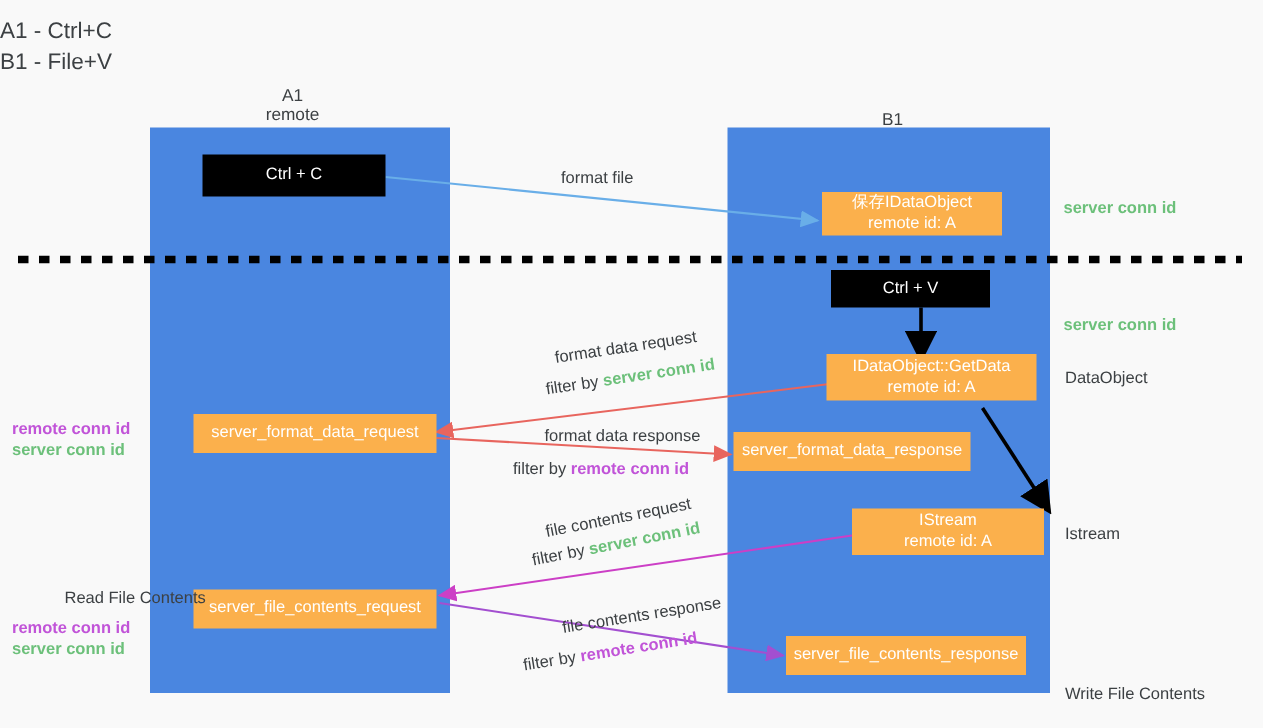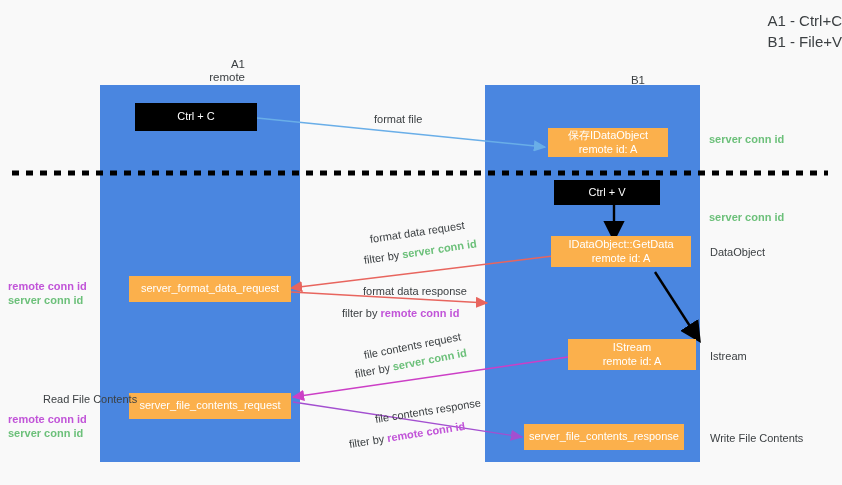--- a/index.html
+++ b/index.html
@@ -6,25 +6,25 @@
   body{
     width:842px;height:485px;position:relative;overflow:hidden;
     background:#f9f9f9;
     font-family:"Liberation Sans","DejaVu Sans",sans-serif;
     color:#3c4043;
   }
   #stage{position:absolute;inset:0;}
   svg#wires{position:absolute;left:0;top:0;width:842px;height:485px;pointer-events:none;}
 
   .col{position:absolute;background:#4a86e0;}
-  .colhead{position:absolute;text-align:right;font-size:11.5px;line-height:13px;color:#3c4043;}
+  .colhead{position:absolute;text-align:center;font-size:11.5px;line-height:13px;color:#3c4043;}
   .colhead .t1{display:block;}
   .colhead .t2{display:block;}
 
-  .title{position:absolute;left:0;right:0;top:10px;text-align:right;font-size:15px;line-height:21px;color:#3c4043;}
+  .title{position:absolute;left:0;right:0;top:10px;text-align:left;font-size:15px;line-height:21px;color:#3c4043;}
 
   .box{position:absolute;display:flex;flex-direction:column;align-items:center;justify-content:center;
        text-align:center;font-size:11px;line-height:13.5px;color:#ffffff;box-sizing:border-box;}
   .box.green{background:#000000;}
   .box.orange{background:#fbb04c;}
   .box .l2{display:block;}
 
   .lab{position:absolute;font-size:11px;line-height:14px;color:#3c4043;white-space:nowrap;}
   .lab.green{color:#6cc07a;font-weight:bold;}
   .lab.purple{color:#c154d8;font-weight:bold;}
@@ -114,20 +114,23 @@
 
   <div class="box orange" style="left:568px;top:339px;width:128px;height:31px;">
     <span>IStream</span>
     <span class="l2">remote id: A</span>
   </div>
 
   <div class="box orange" style="left:129px;top:276px;width:162px;height:26px;">
     <span>server_format_data_request</span>
   </div>
 
+  <div class="box orange" style="left:489px;top:288px;width:158px;height:26px;">
+    <span>server_format_data_response</span>
+  </div>
 
   <div class="box orange" style="left:129px;top:393px;width:162px;height:26px;">
     <span>server_file_contents_request</span>
   </div>
 
   <div class="box orange" style="left:524px;top:424px;width:160px;height:26px;">
     <span>server_file_contents_response</span>
   </div>
 
   <div class="lab" style="left:374px;top:112px;">format file</div>
@@ -149,21 +152,21 @@
 
   <div class="lab rot-c" style="left:375px;top:412px;">file contents response</div>
   <div class="lab rot-c" style="left:349px;top:437px;">
     <span class="plain">filter by </span><span class="inline-p">remote conn id</span>
   </div>
 
   <div class="lab green" style="left:709px;top:132px;">server conn id</div>
   <div class="lab green" style="left:709px;top:210px;">server conn id</div>
   <div class="lab" style="left:710px;top:245px;">DataObject</div>
   <div class="lab" style="left:710px;top:349px;">Istream</div>
-  <div class="lab" style="left:710px;top:431px;">Write File Contents</div>
+  <div class="lab" style="left:710px;top:456px;">Write File Contents</div>
 
   <div class="lab purple stack" style="left:8px;top:279px;">remote conn id</div>
   <div class="lab green stack" style="left:8px;top:293px;">server conn id</div>
 
   <div class="lab" style="left:8px;top:392px;margin-left:35px;">Read File Contents</div>
   <div class="lab purple stack" style="left:8px;top:412px;">remote conn id</div>
   <div class="lab green stack" style="left:8px;top:426px;">server conn id</div>
 
 </div>
 

